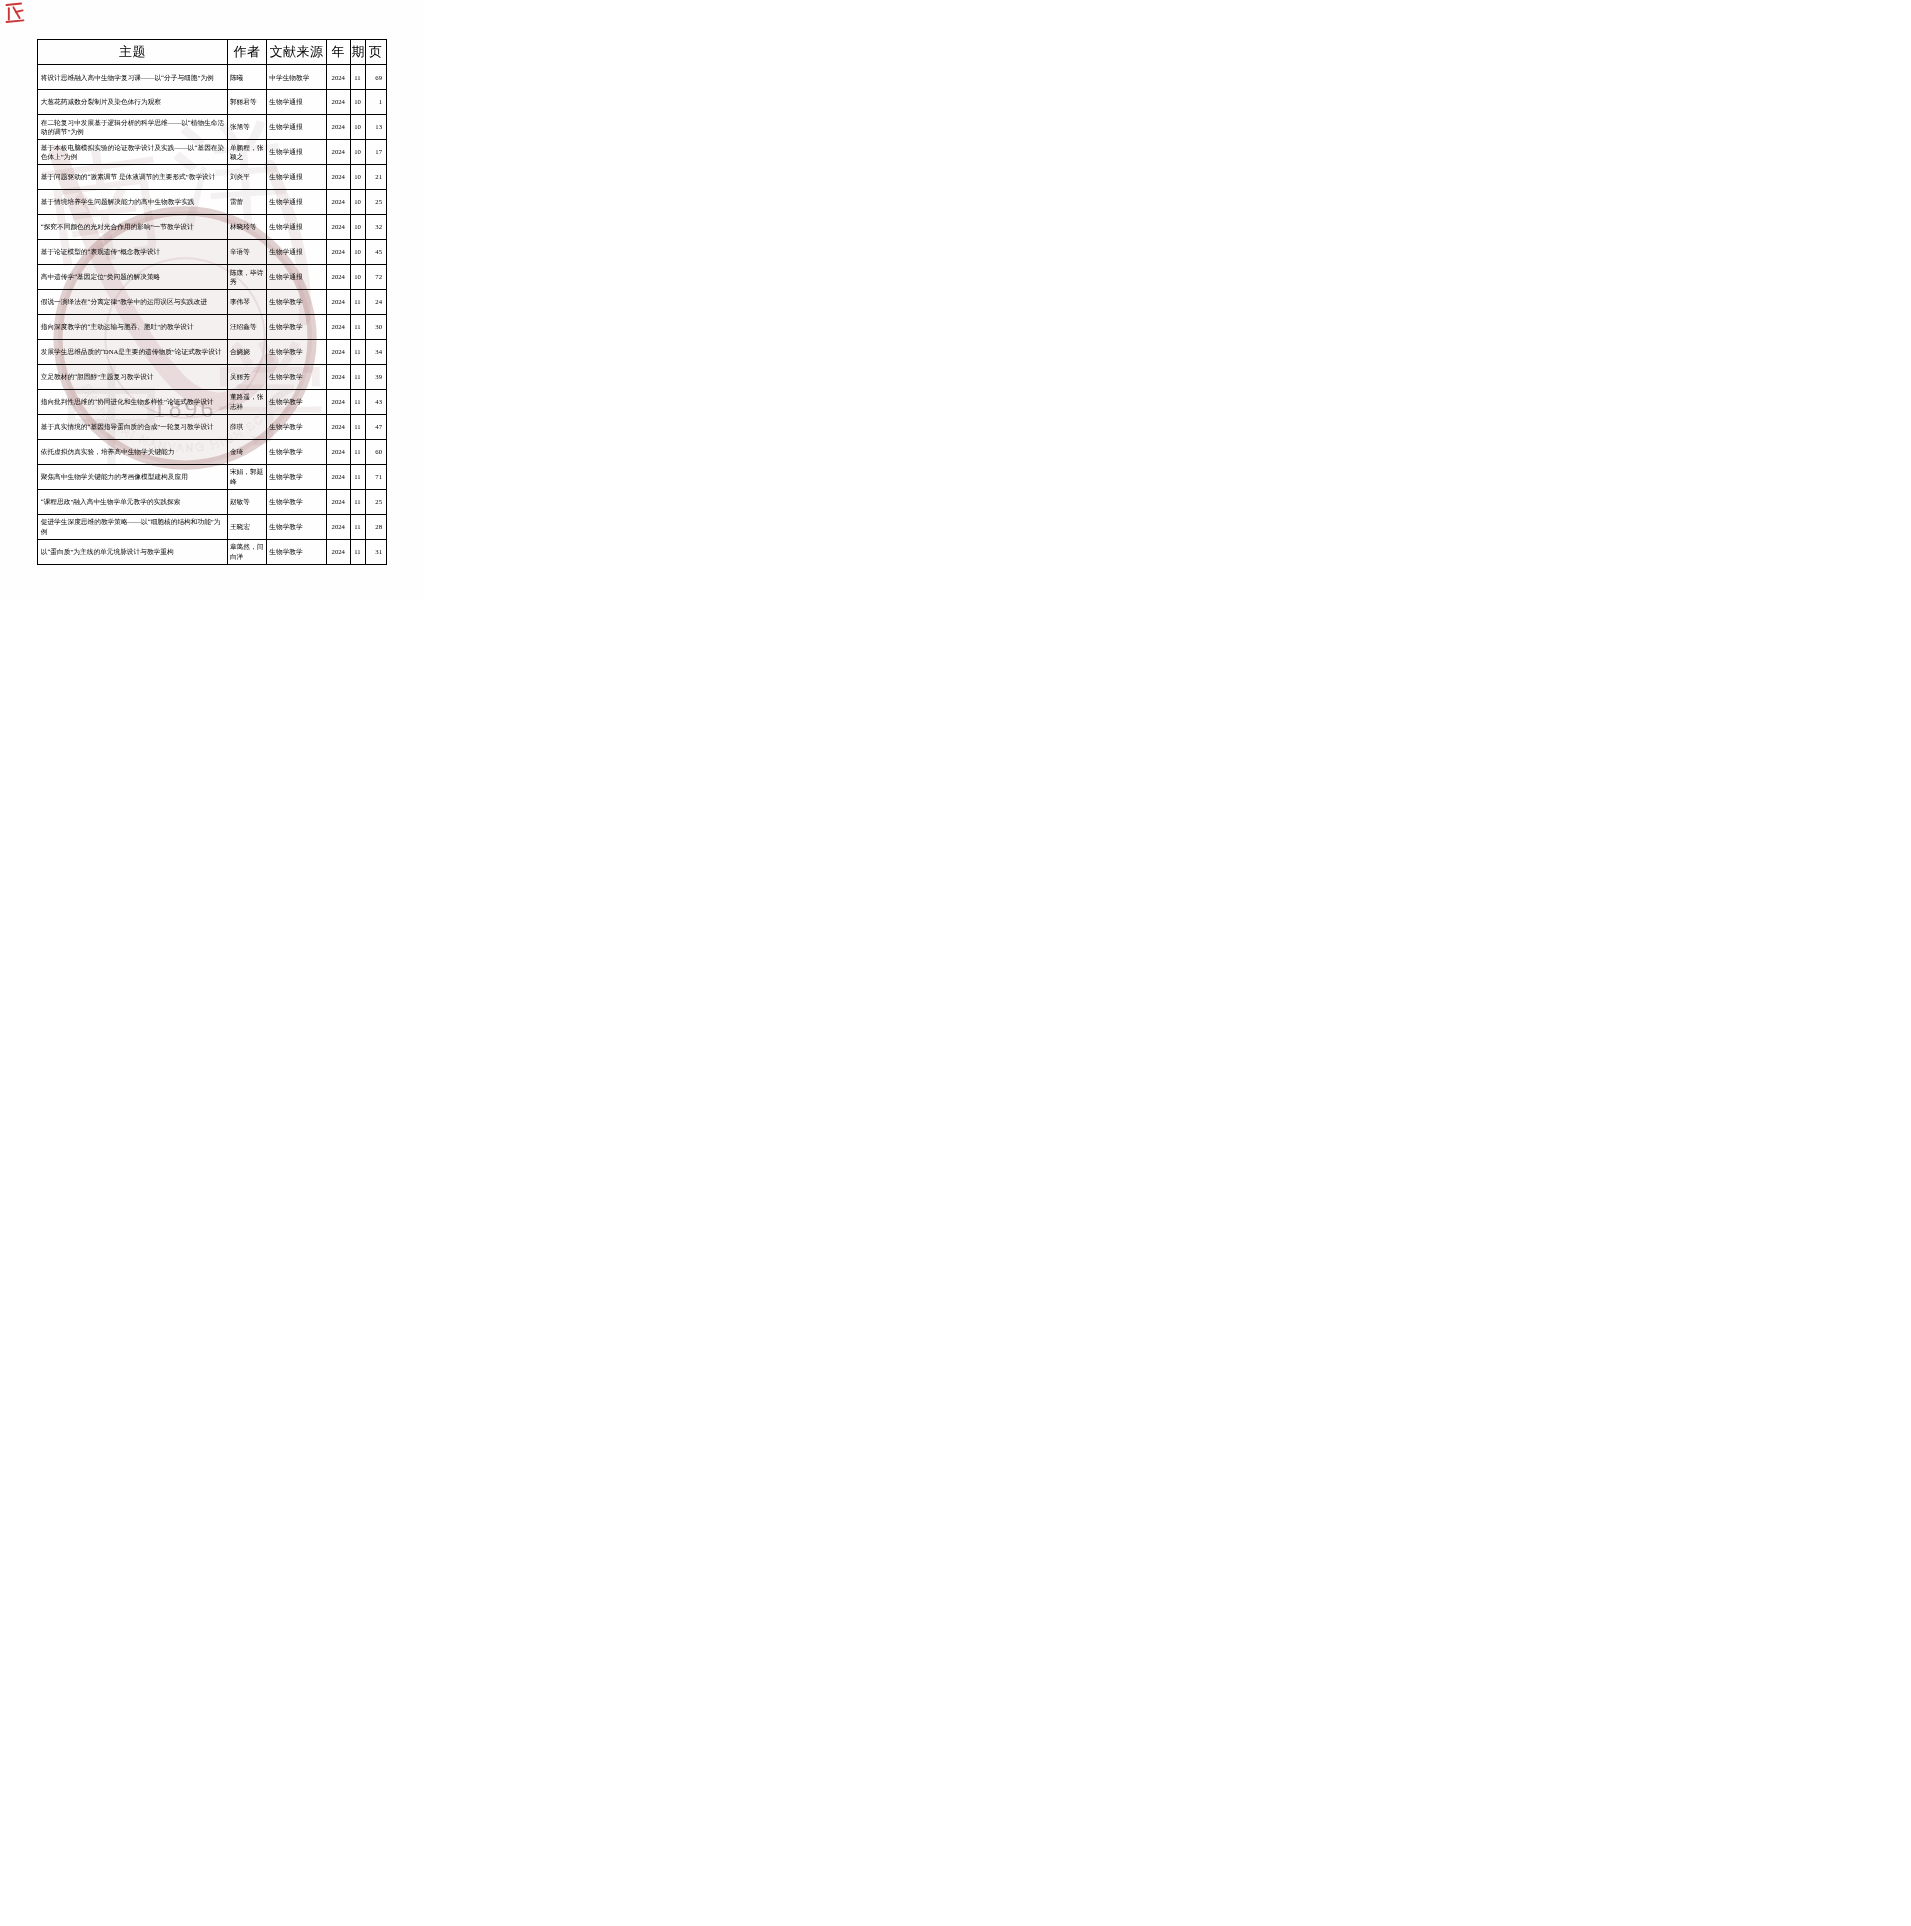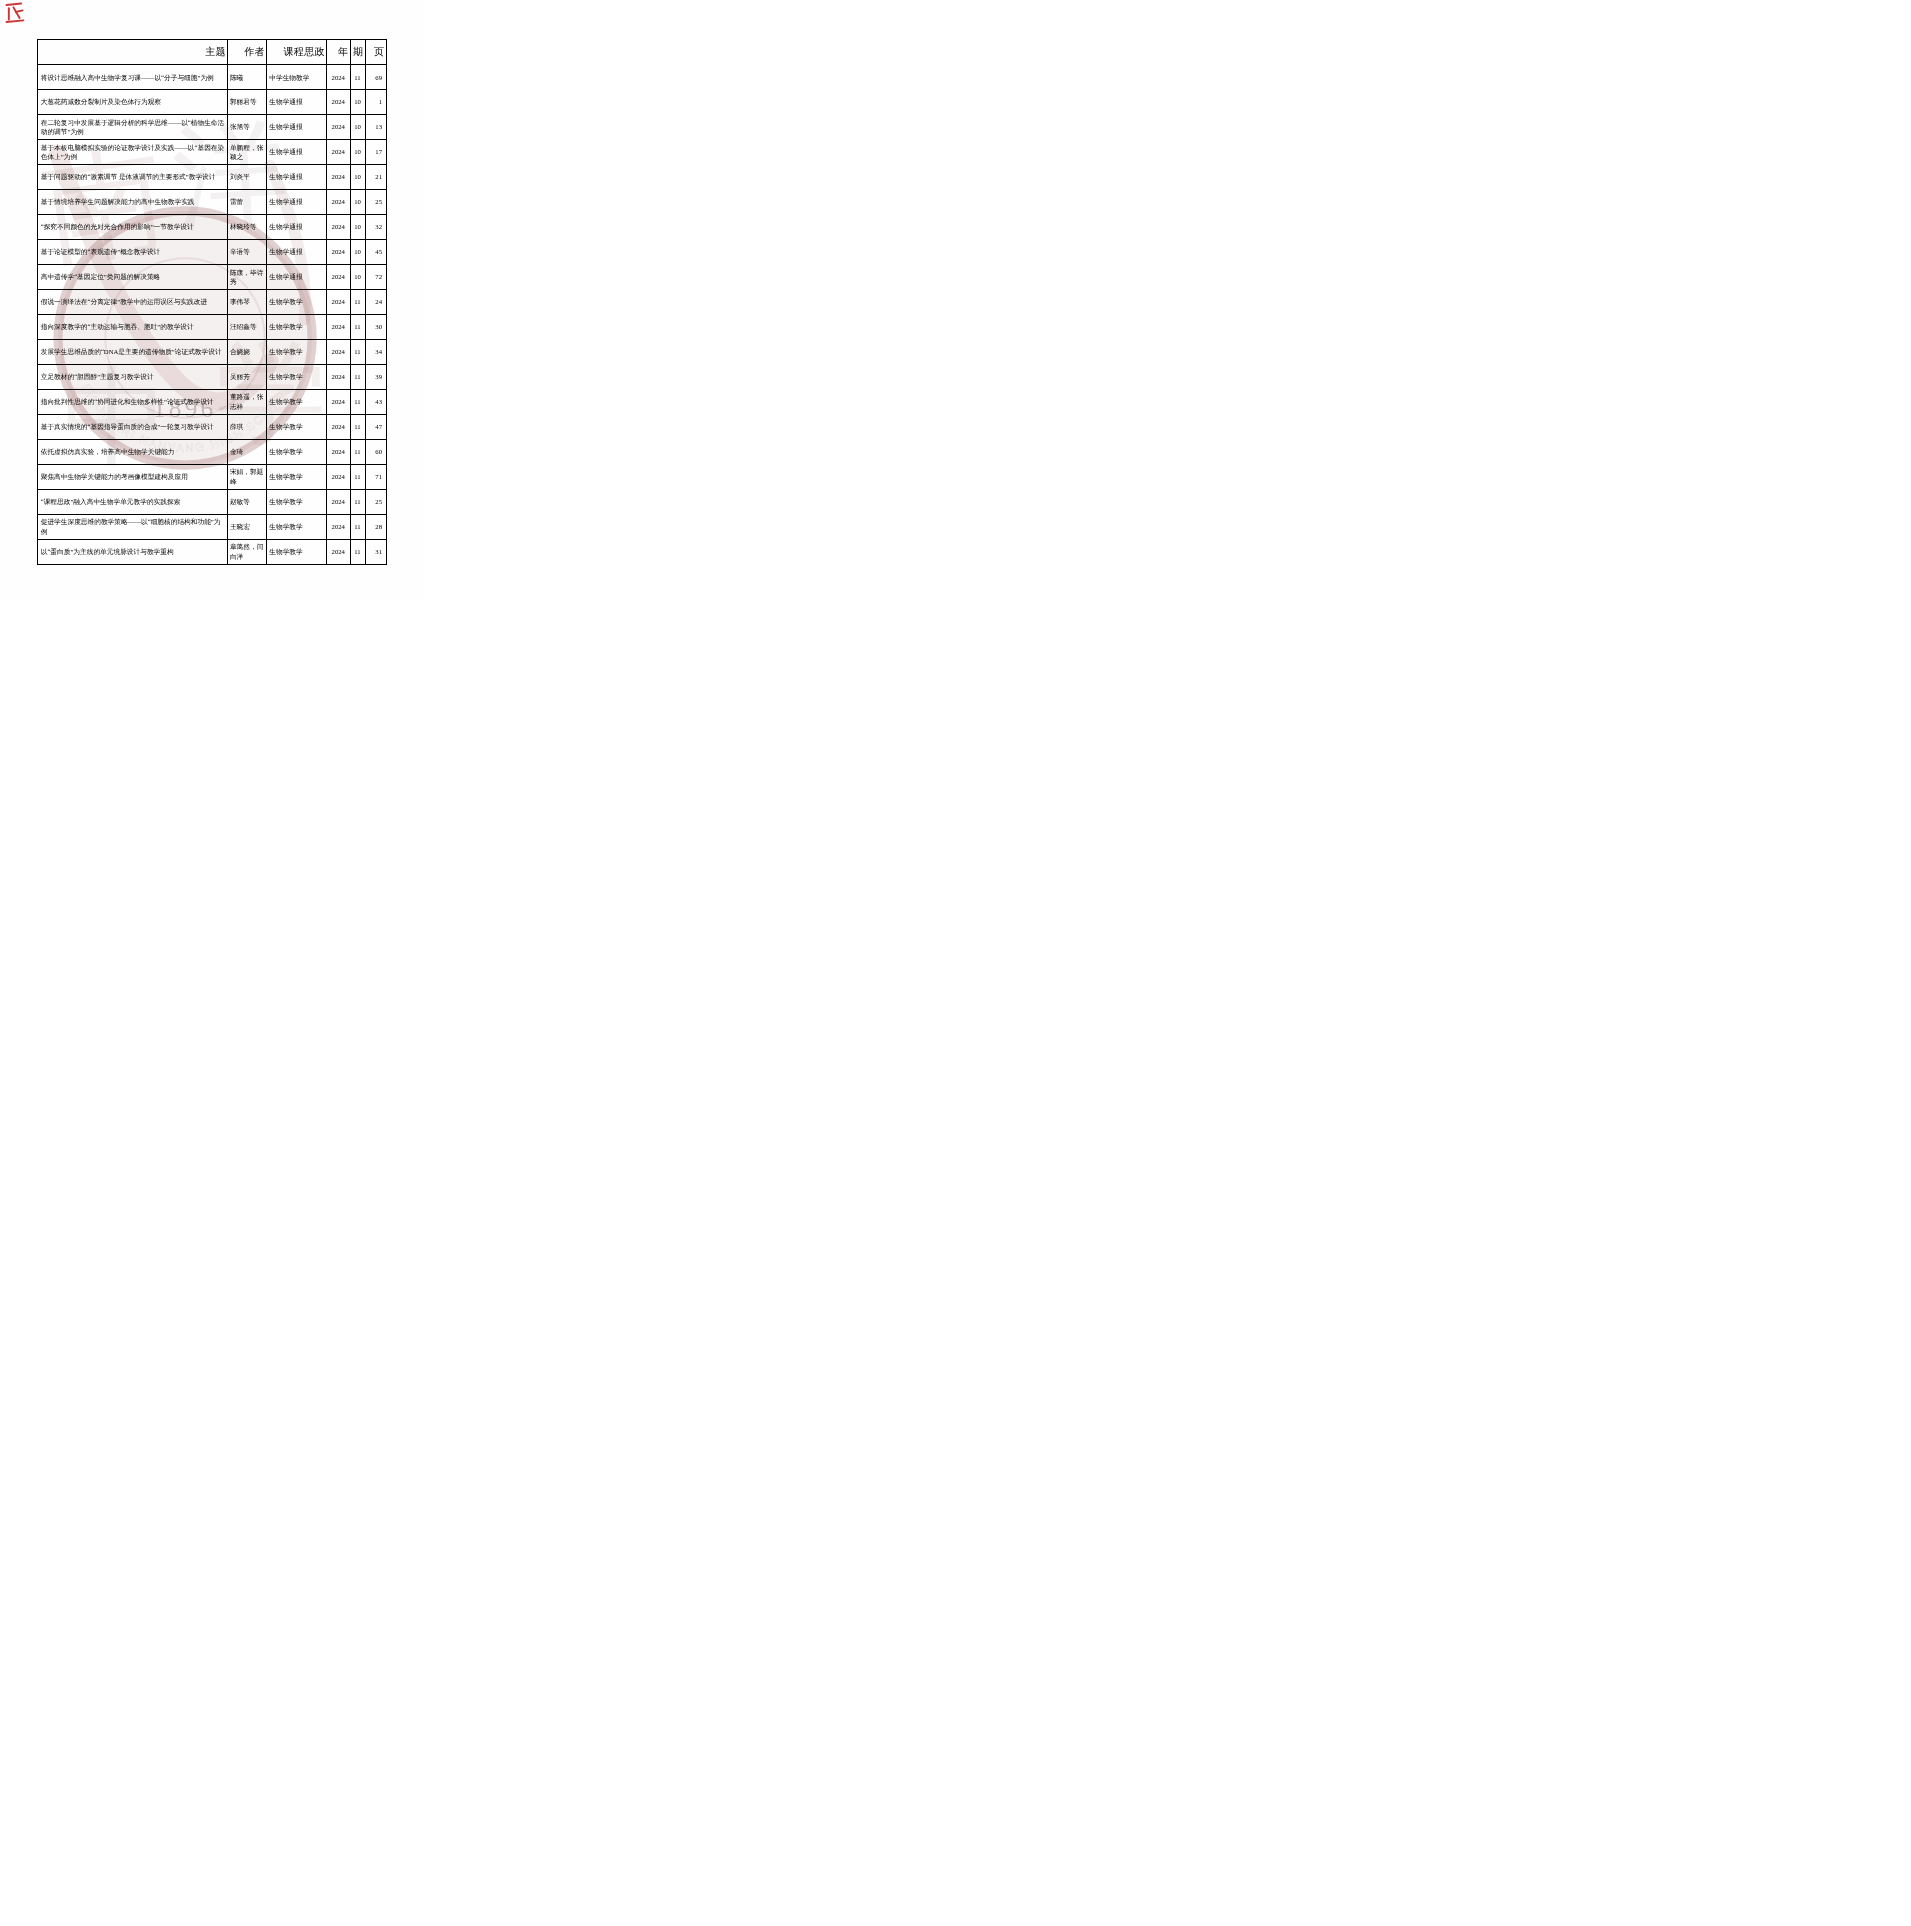--- a/index.html
+++ b/index.html
@@ -40,22 +40,22 @@
     border-right:0.8px solid #000;
     border-top:1.2px solid #000;
     border-bottom:1.2px solid #000;
     background:transparent;
     font-weight:normal;
     vertical-align:middle;
     overflow:hidden;
   }
   .doc-table th{
     height:22.3px;
-    font-size:10px;
-    text-align:right;
+    font-size:13px;
+    text-align:center;
     letter-spacing:0.4px;
   }
   .doc-table td{
     height:21.6px;
     font-size:6.7px;
     line-height:1.42;
     padding:1.2px 1.5px;
   }
   td.c-topic{text-align:left;padding-left:2.7px;padding-right:1.9px;}
   td.c-author{text-align:left;padding-left:1.9px;padding-right:0.8px;}
@@ -108,21 +108,21 @@
       <col style="width:39px">
       <col style="width:60px">
     <col style="width:23.5px">
       <col style="width:15px">
       <col style="width:21px">
   </colgroup>
   <thead>
     <tr>
       <th>主题</th>
       <th>作者</th>
-      <th>课程思政</th>
+      <th>文献来源</th>
       <th>年</th>
       <th>期</th>
       <th>页</th>
     </tr>
   </thead>
   <tbody>
       <tr>
         <td class="c-topic">将设计思维融入高中生物学复习课——以“分子与细胞”为例</td>
         <td class="c-author">陈曦</td>
         <td class="c-source">中学生物教学</td>

